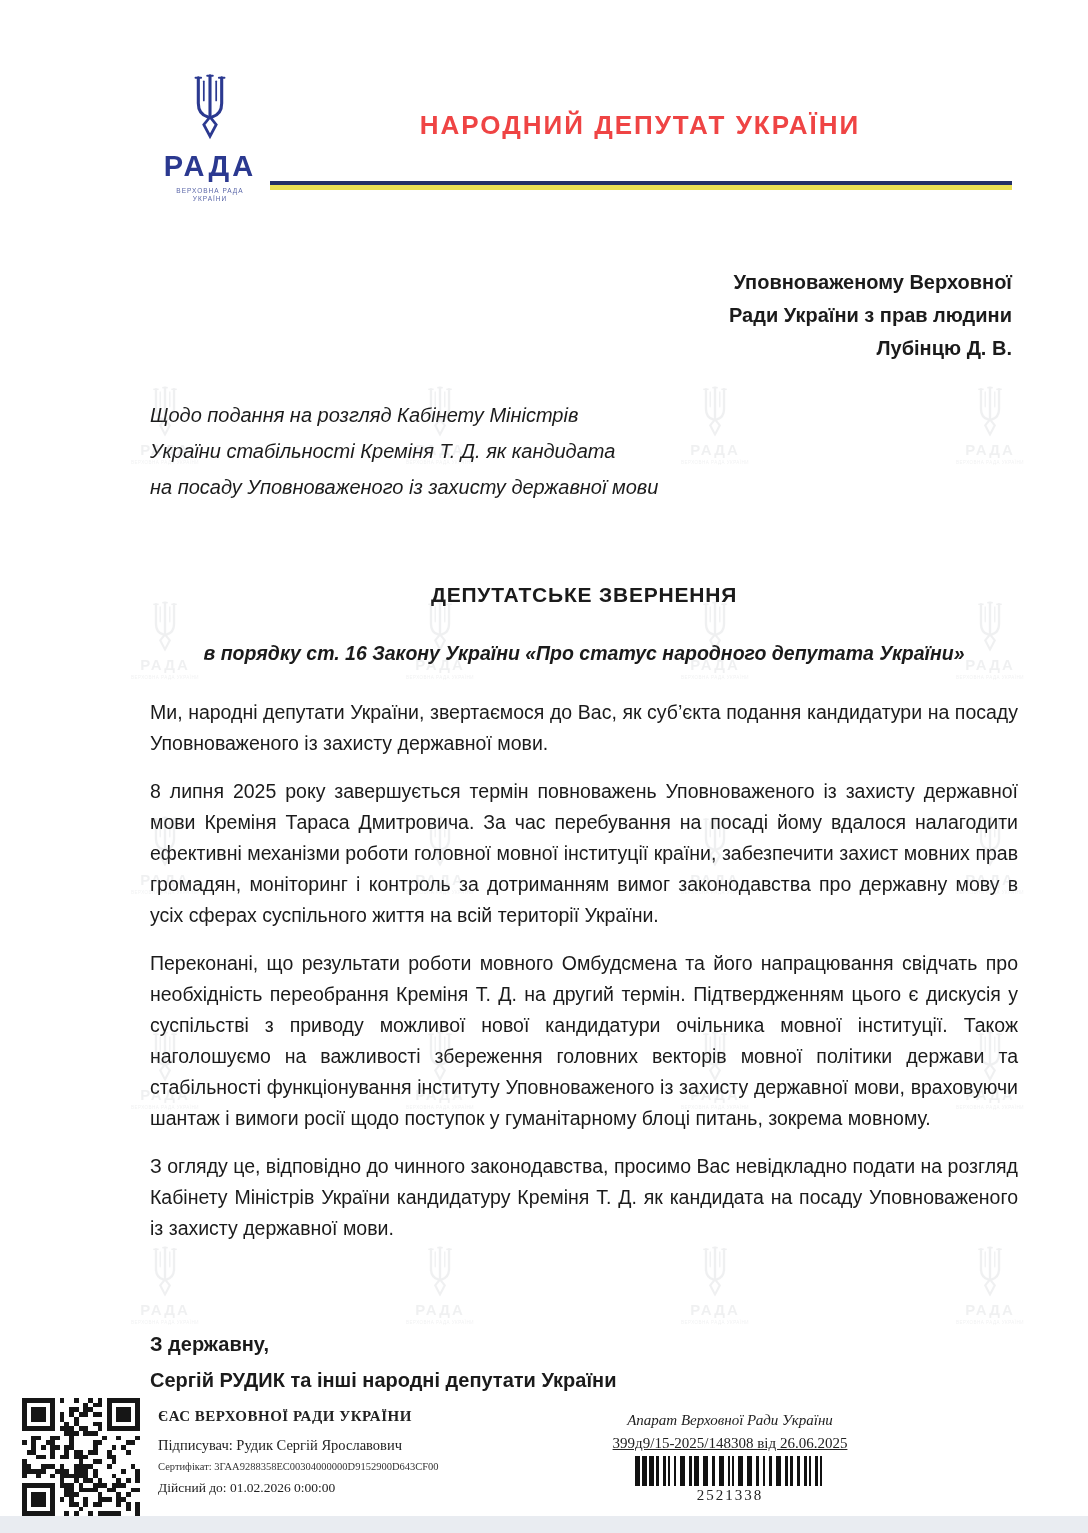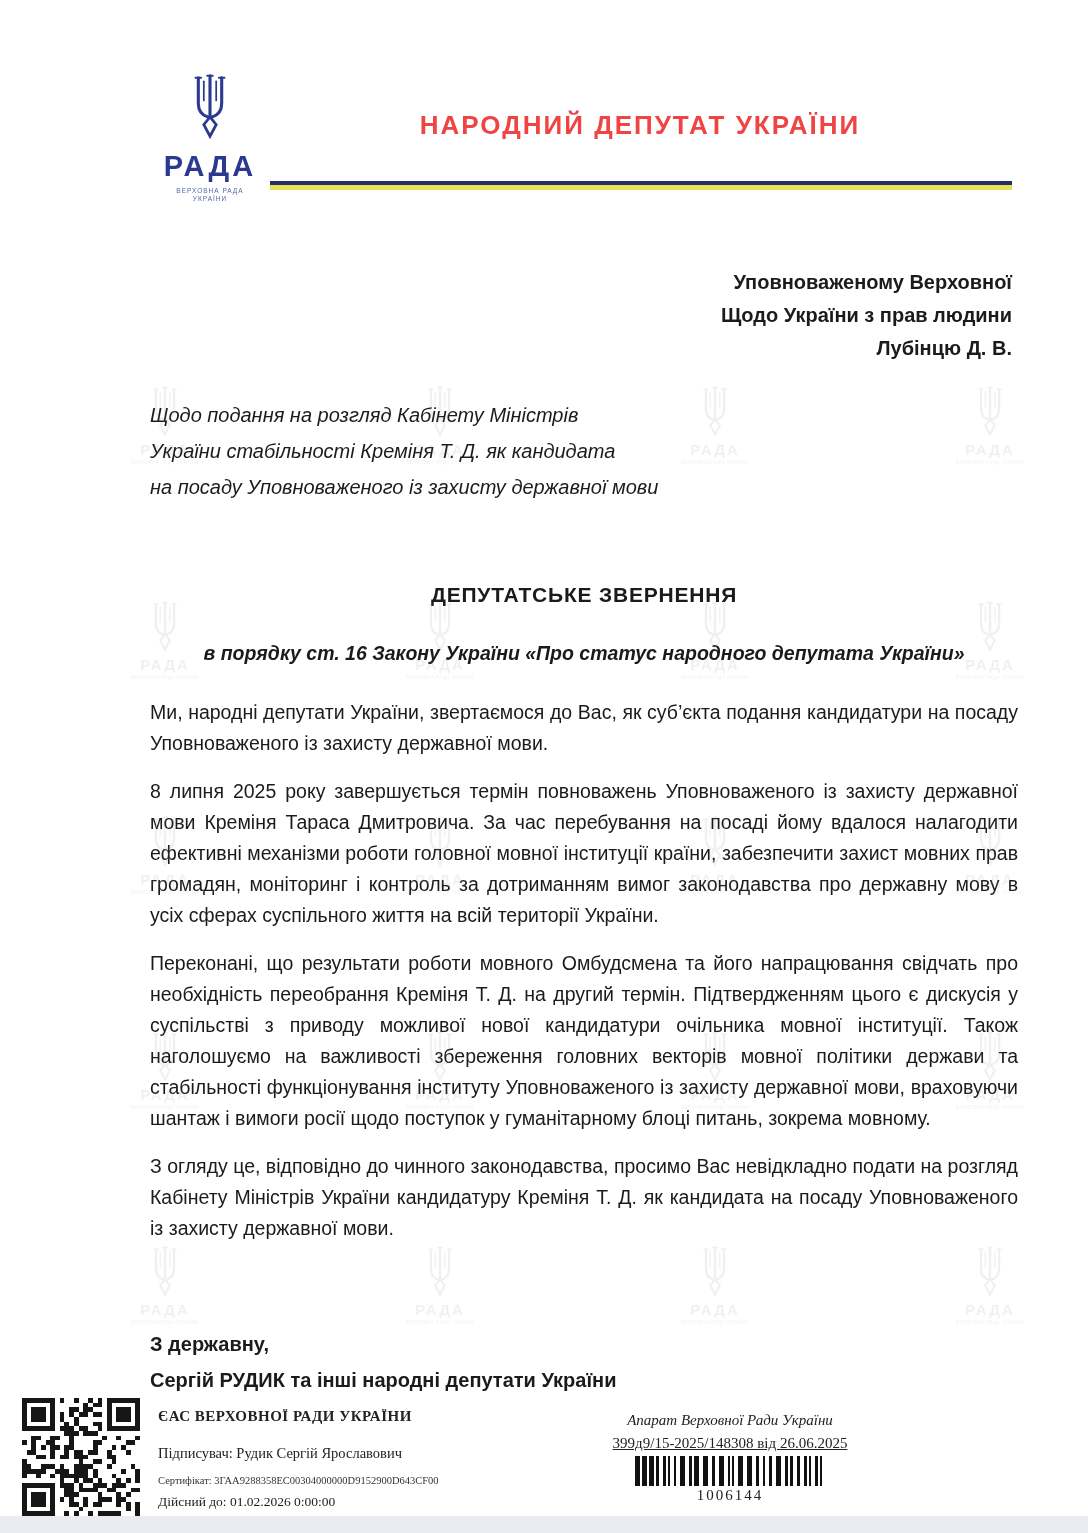--- a/index.html
+++ b/index.html
@@ -31,22 +31,22 @@
   .doc-title{position:absolute;left:150px;top:583px;width:868px;text-align:center;font-weight:bold;font-size:21px;letter-spacing:0.8px;}
   .doc-subtitle{position:absolute;left:150px;top:642px;width:868px;text-align:center;font-weight:bold;font-style:italic;font-size:19.5px;}
   
   .body-text{position:absolute;left:150px;top:697px;width:868px;font-size:19.5px;line-height:31px;text-align:justify;}
   .body-text p{margin:0 0 17px 0;}
   
   .closing{position:absolute;left:150px;top:1326px;font-weight:bold;font-size:20px;line-height:36px;}
   
   .qr{position:absolute;left:22px;top:1398px;width:118px;height:118px;}
   .eas{position:absolute;left:158px;top:1408px;font-family:"Liberation Serif",serif;color:#222;}
-  .eas .eas-title{font-size:15px;font-weight:bold;letter-spacing:0.5px;margin-bottom:20px;}
-  .eas .eas-signer{font-size:14.5px;margin-bottom:13px;}
+  .eas .eas-title{font-size:15px;font-weight:bold;letter-spacing:0.5px;margin-bottom:12px;}
+  .eas .eas-signer{font-size:14.5px;margin-bottom:7px;}
   .eas .eas-cert{font-size:10.5px;margin-bottom:8px;color:#333;}
   .eas .eas-valid{font-size:13.5px;}
   .stamp{position:absolute;left:580px;top:1412px;width:300px;text-align:center;font-family:"Liberation Serif",serif;color:#222;}
   .stamp .stamp-office{font-size:15px;margin-bottom:6px;font-style:italic;}
   .stamp .stamp-number{font-size:15px;margin-bottom:4px;text-decoration:underline;}
   .stamp .barcode{width:190px;height:30px;display:block;margin:0 auto;}
   .stamp .barcode-number{font-size:15px;letter-spacing:2px;margin-top:1px;}
   
   .wm{position:absolute;width:70px;text-align:center;color:#8e939b;opacity:0.13;pointer-events:none;}
   .wm svg{width:34px;height:52px;}
@@ -91,21 +91,21 @@
   <div class="head-title">НАРОДНИЙ ДЕПУТАТ УКРАЇНИ</div>
 
   <div class="rule">
     <div class="rule-blue"></div>
     <div class="rule-yellow"></div>
   </div>
 
 
   <div class="recipient">
     <div>Уповноваженому Верховної</div>
-    <div>Щодо України з прав людини</div>
+    <div>Ради України з прав людини</div>
     <div>Лубінцю Д. В.</div>
   </div>
 
   <div class="subject">
     <div>Щодо подання на розгляд Кабінету Міністрів</div>
     <div>України стабільності Креміня Т. Д. як кандидата</div>
     <div>на посаду Уповноваженого із захисту державної мови</div>
   </div>
 
   <div class="doc-title">ДЕПУТАТСЬКЕ ЗВЕРНЕННЯ</div>
@@ -354,21 +354,21 @@
         <rect x="134" y="0" width="3" height="30"></rect>
         <rect x="141" y="0" width="5" height="30"></rect>
         <rect x="150" y="0" width="3" height="30"></rect>
         <rect x="155" y="0" width="3" height="30"></rect>
         <rect x="162" y="0" width="3" height="30"></rect>
         <rect x="169" y="0" width="3" height="30"></rect>
         <rect x="174" y="0" width="2" height="30"></rect>
         <rect x="180" y="0" width="3" height="30"></rect>
         <rect x="185" y="0" width="2" height="30"></rect>
       </svg>
-    <div class="barcode-number">1006144</div>
+    <div class="barcode-number">2521338</div>
   </div>
 
   <div id="watermarks">
       <div class="wm" style="left: 130px; top: 385px;"><svg viewBox="0 0 64 96">
           <use href="#trident"></use>
         </svg><div class="wm-word">РАДА</div><div class="wm-sub">ВЕРХОВНА РАДА УКРАЇНИ</div></div>
       <div class="wm" style="left: 405px; top: 385px;"><svg viewBox="0 0 64 96">
           <use href="#trident"></use>
         </svg><div class="wm-word">РАДА</div><div class="wm-sub">ВЕРХОВНА РАДА УКРАЇНИ</div></div>
       <div class="wm" style="left: 680px; top: 385px;"><svg viewBox="0 0 64 96">

